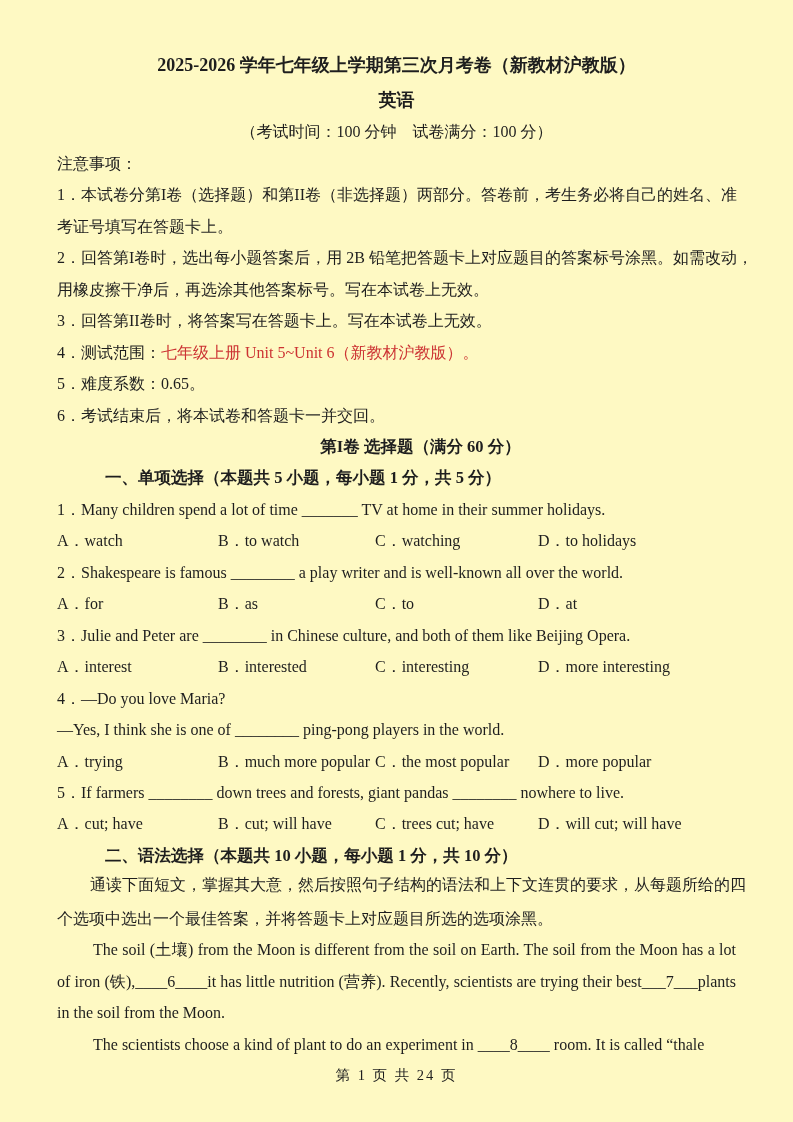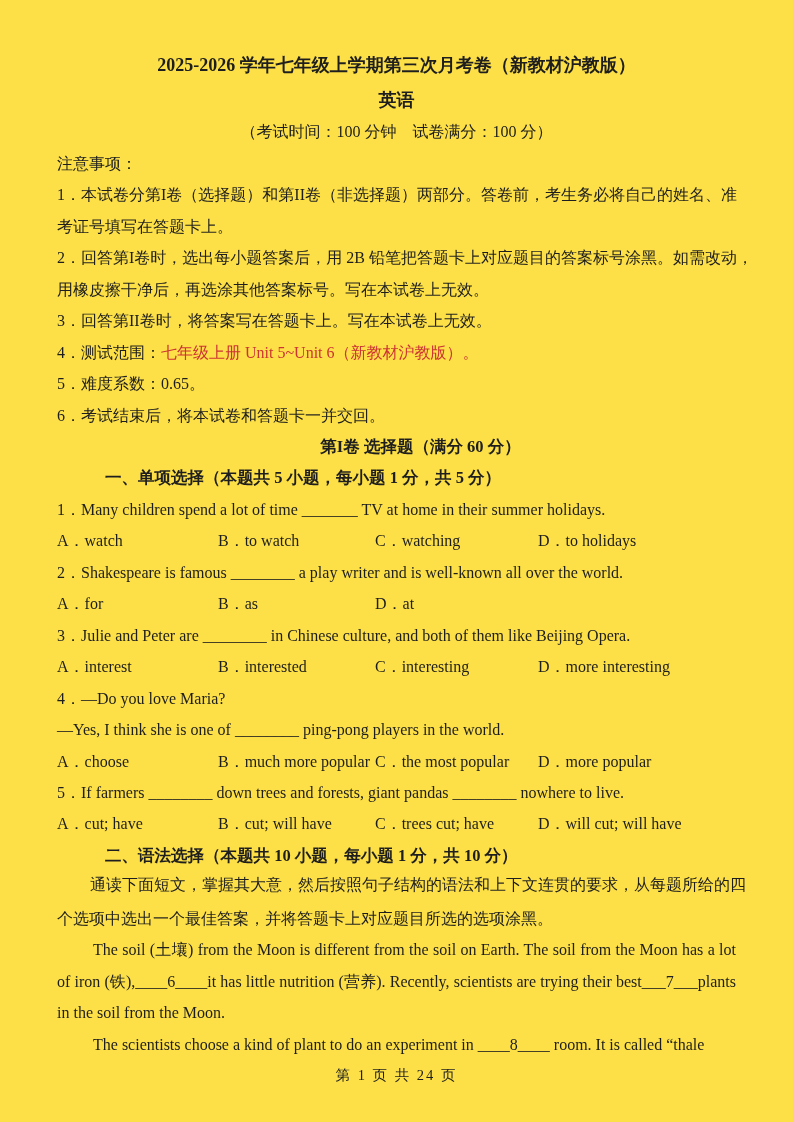--- a/index.html
+++ b/index.html
@@ -1,21 +1,21 @@
 <!DOCTYPE html>
 <html><head>
 <meta charset="utf-8">
 <style>
   html, body { margin: 0; padding: 0; background: #ffffff; }
   .page {
     position: relative;
     width: 793px;
     height: 1122px;
     margin: 0 auto;
-    background: #fde047;
+    background: #fef9c3;
     box-sizing: border-box;
     padding: 53px 57px 0 57px;
     font-family: "Liberation Serif", "DejaVu Serif", serif;
     font-size: 16px;
     color: #1e1e1e;
     overflow: hidden;
   }
   .title {
     font-size: 18px;
     font-weight: bold;
@@ -88,39 +88,40 @@
       <span class="opt-c">C．watching</span>
       <span class="opt-d">D．to holidays</span>
     </div>
   </div>
 
   <div>
     <div class="line">2．Shakespeare is famous ________ a play writer and is well-known all over the world.</div>
     <div class="line opts">
       <span class="opt-a">A．for</span>
       <span class="opt-b">B．as</span>
+      <span class="opt-c">C．to</span>
       <span class="opt-d">D．at</span>
     </div>
   </div>
 
   <div>
     <div class="line">3．Julie and Peter are ________ in Chinese culture, and both of them like Beijing Opera.</div>
     <div class="line opts">
       <span class="opt-a">A．interest</span>
       <span class="opt-b">B．interested</span>
       <span class="opt-c">C．interesting</span>
       <span class="opt-d">D．more interesting</span>
     </div>
   </div>
 
   <div>
     <div class="line">4．—Do you love Maria?</div>
     <div class="line">—Yes, I think she is one of ________ ping-pong players in the world.</div>
     <div class="line opts">
-      <span class="opt-a">A．choose</span>
+      <span class="opt-a">A．trying</span>
       <span class="opt-b">B．much more popular</span>
       <span class="opt-c">C．the most popular</span>
       <span class="opt-d">D．more popular</span>
     </div>
   </div>
 
   <div>
     <div class="line">5．If farmers ________ down trees and forests, giant pandas ________ nowhere to live.</div>
     <div class="line opts">
       <span class="opt-a">A．cut; have</span>

